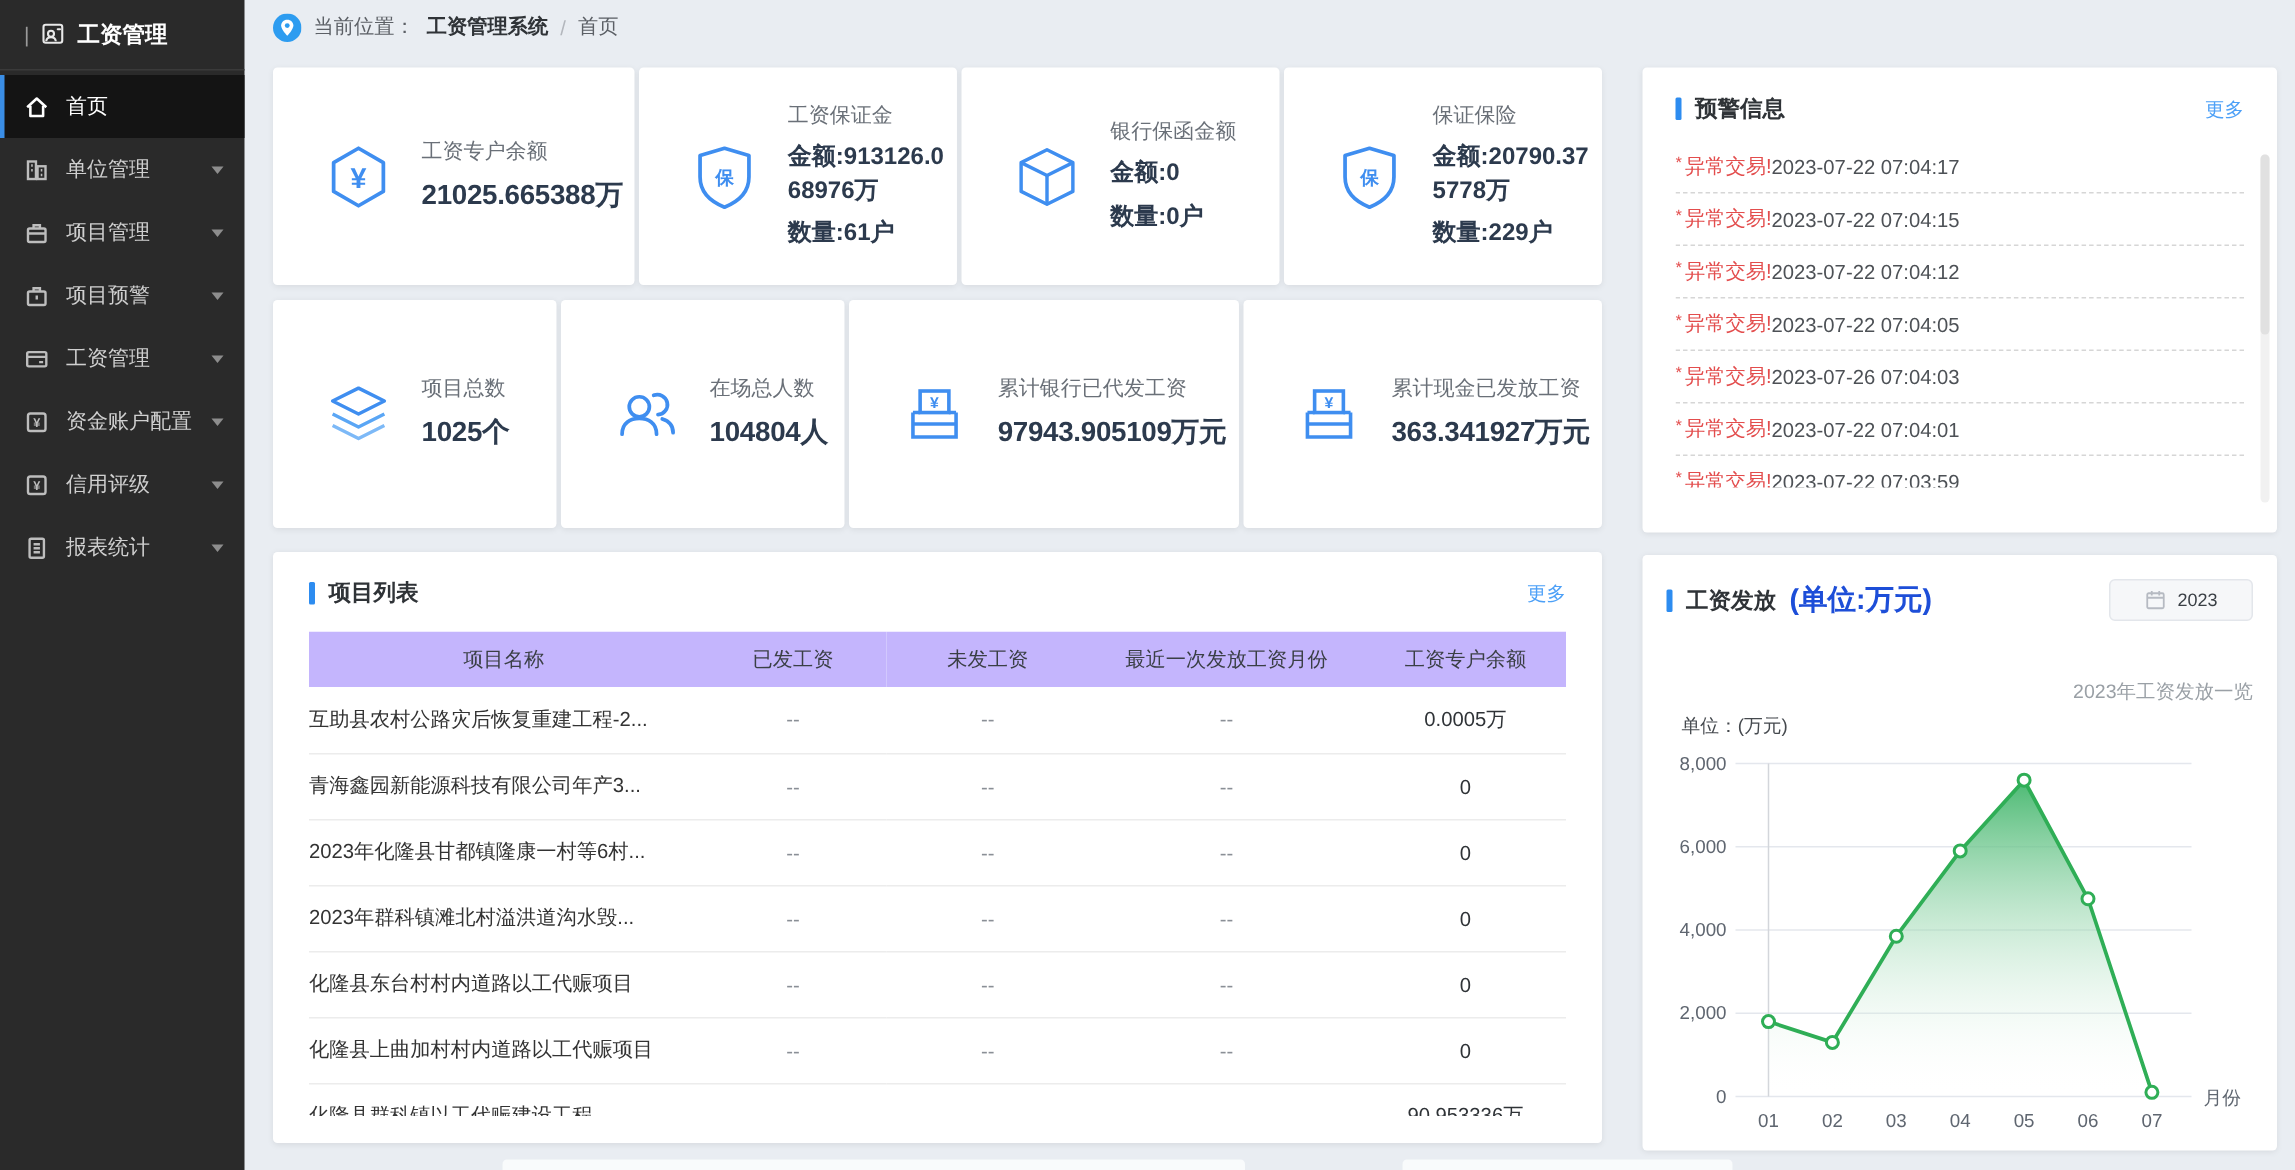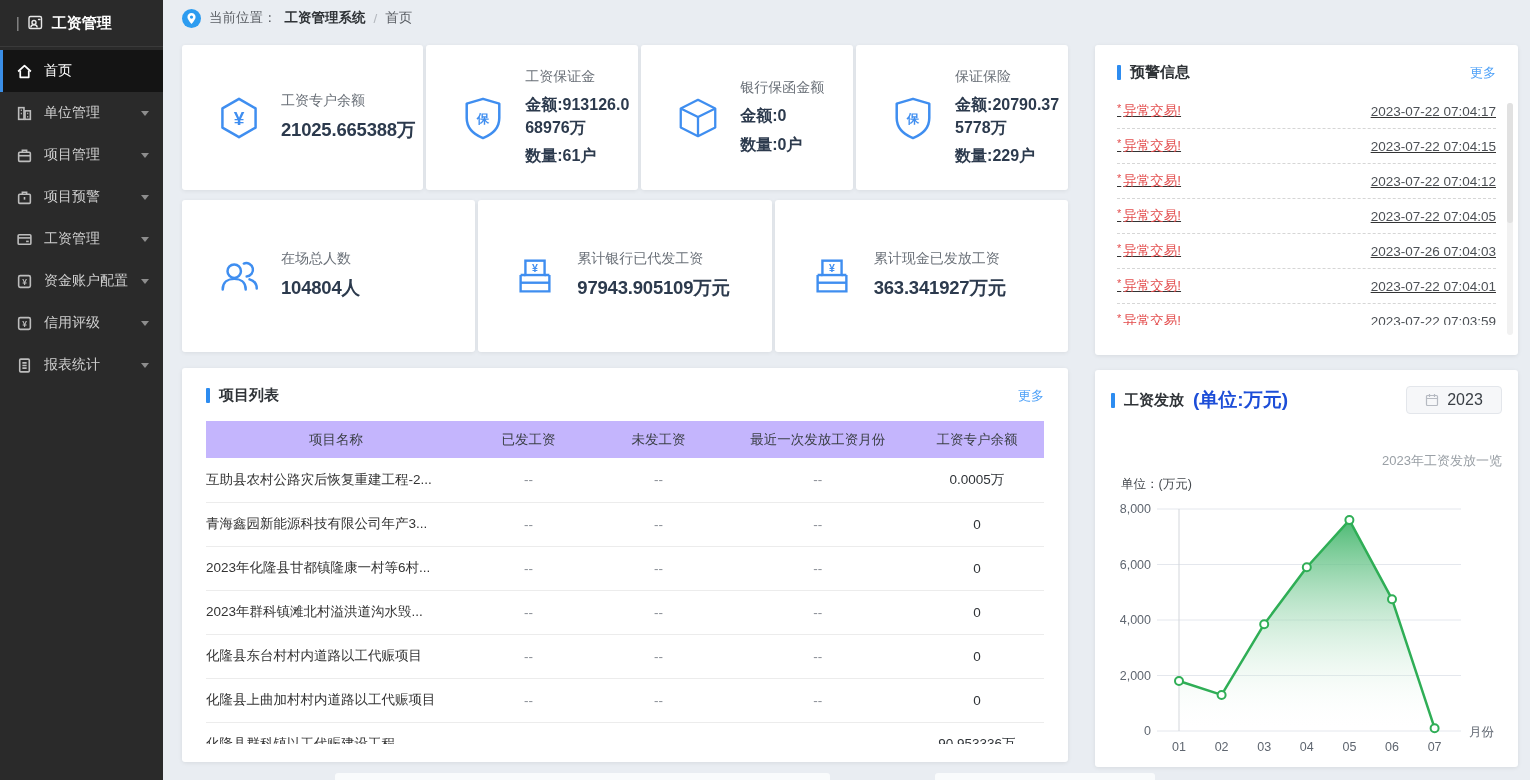--- a/index.html
+++ b/index.html
@@ -57,32 +57,32 @@
   table { width:100%; border-collapse:collapse; table-layout:fixed; }
   thead th { background:#c4b5fd; height:37px; font-weight:400; font-size:13.5px; color:#3a3f45; text-align:center; }
   col.c-name { width:31%; } col.c-paid { width:15%; } col.c-unpaid { width:16%; } col.c-month { width:22%; } col.c-bal { width:16%; }
   tbody td { height:44px; border-bottom:1px solid #ececec; font-size:13.5px; color:#333; text-align:center; }
   tbody td.t-name { text-align:left; white-space:nowrap; overflow:hidden; }
   tbody td.t-dash { color:#8a8f96; }
   tbody td.t-bal { color:#2f3337; }
   
   .warn-panel { height:310px; padding:18px 22px 0 22px; }
   .warn-clip { height:231px; overflow:hidden; margin-top:12px; }
-  .warn-row { height:35px; display:flex; align-items:center; justify-content:space-between;
-              border-bottom:1px dashed #d6d6d6; cursor:pointer;text-decoration:underline; }
+  .warn-row { height:35px; display:flex; align-items:center; 
+              border-bottom:1px dashed #d6d6d6; cursor:pointer; }
   .warn-label { color:#e34d4d; font-size:13.5px; }
   .warn-star { font-size:11px; position:relative; top:-3px; margin-right:2px; }
   .warn-time { color:#4d5156; font-size:13.5px; }
   .warn-scrollbar { position:absolute; right:5px; top:58px; width:6px; height:232px; background:#f1f1f1; border-radius:3px; }
   .warn-thumb { position:absolute; right:5px; top:58px; width:6px; height:120px; background:#e1e1e1; border-radius:3px; }
   
   .chart-panel { height:397px; padding:16px 16px 0 16px; margin-top:15px; }
   .year-select { width:96px; height:28px; background:#f6f7f9; border:1px solid #e3e6eb; border-radius:4px;
                  display:flex; align-items:center; justify-content:center; gap:8px; cursor:pointer; }
-  .year-select .yr { font-size:16px; color:#3a3f45; }
+  .year-select .yr { font-size:12px; color:#3a3f45; }
   .chart-title { text-align:right; color:#9aa0a6; font-size:13px; margin-top:38px; }
   .chart-ylabel { font-size:12.5px; color:#45494e; margin:6px 0 0 10px; }
   .chart-wrap { margin-top:2px; }
   
   .sliver { position:absolute; bottom:0; height:7px; background:rgba(252,253,254,.85); border-radius:3px 3px 0 0; }
   .sliver.s1 { left:335px; width:495px; }
   .sliver.s2 { left:935px; width:220px; }
 </style>
 </head>
 <body>
@@ -254,20 +254,33 @@
           </span>
           <div class="stat-text">
             <div class="stat-label">保证保险</div>
             <div class="stat-line">金额:20790.375778万</div>
             <div class="stat-line">数量:229户</div>
           </div>
         </div>
       </div>
 
       <div class="stats-row r2">
+        <div class="card single">
+          <span class="stat-icon">
+            <svg viewBox="0 0 48 48" fill="none" stroke-width="2.4" stroke-linejoin="round">
+              <path stroke="#3f8ef0" d="M24 6 L42 15 L24 24 L6 15 Z"></path>
+              <path stroke="#5aa6f5" d="M6 24 L24 33 L42 24"></path>
+              <path stroke="#7db9f7" d="M6 32 L24 41 L42 32"></path>
+            </svg>
+          </span>
+          <div class="stat-text">
+            <div class="stat-label">项目总数</div>
+            <div class="stat-line">1025个</div>
+          </div>
+        </div>
         <div class="card single">
           <span class="stat-icon">
             <svg viewBox="0 0 48 48" fill="none" stroke="#3f8ef0" stroke-width="2.6" stroke-linecap="round">
               <circle cx="19" cy="19" r="7"></circle>
               <path d="M7 38 C7 30 13 27 19 27 C25 27 31 30 31 38"></path>
               <path d="M29 11 a7 7 0 1 1 3 13.5"></path>
               <path d="M35 27.5 C40 29 42.5 32.5 42.5 37"></path>
             </svg>
           </span>
           <div class="stat-text">

